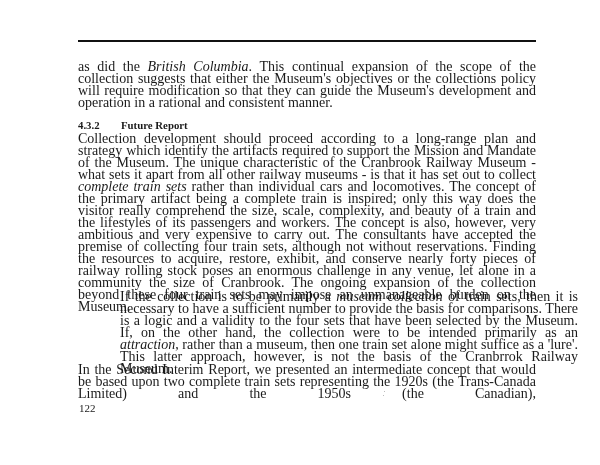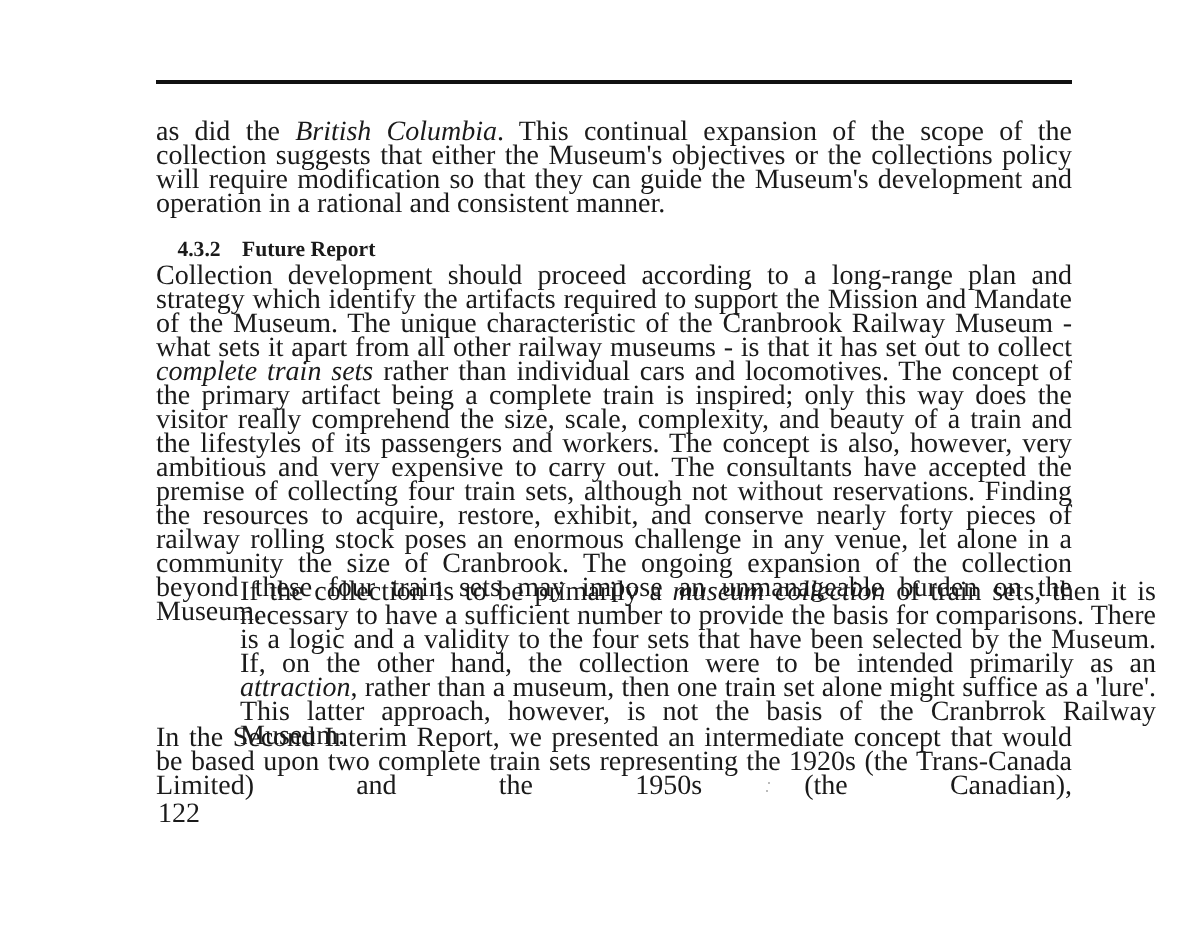--- a/index.html
+++ b/index.html
@@ -19,27 +19,27 @@
       text-align: justify;
     }
     .text-block p { margin: 0; }
     .text-block p.justify-last { text-align-last: justify; }
     .p1 { top: 61px; }
     .heading {
       position: absolute; left: 78px; top: 119px;
       font-size: 10.8px; font-weight: bold; line-height: 12px;
       white-space: nowrap;
     }
-    .heading .num { display: inline-block; width: 43px; text-align: center; }
+    .heading .num { display: inline-block; width: 43px; }
     .p2 { top: 133px; }
     .p3 { top: 291px; margin-left: 42px; }
     .p4 { top: 364px; }
     .page-number {
       position: absolute; left: 79px; top: 402px;
-      font-size: 14px; line-height: 12px;
+      font-size: 11px; line-height: 12px;
     }
     .speck {
       position: absolute; width: 1px; height: 1px; background: #bbb;
     }
   </style>
 </head>
 <body>
 
 <div class="rule"></div>
 

